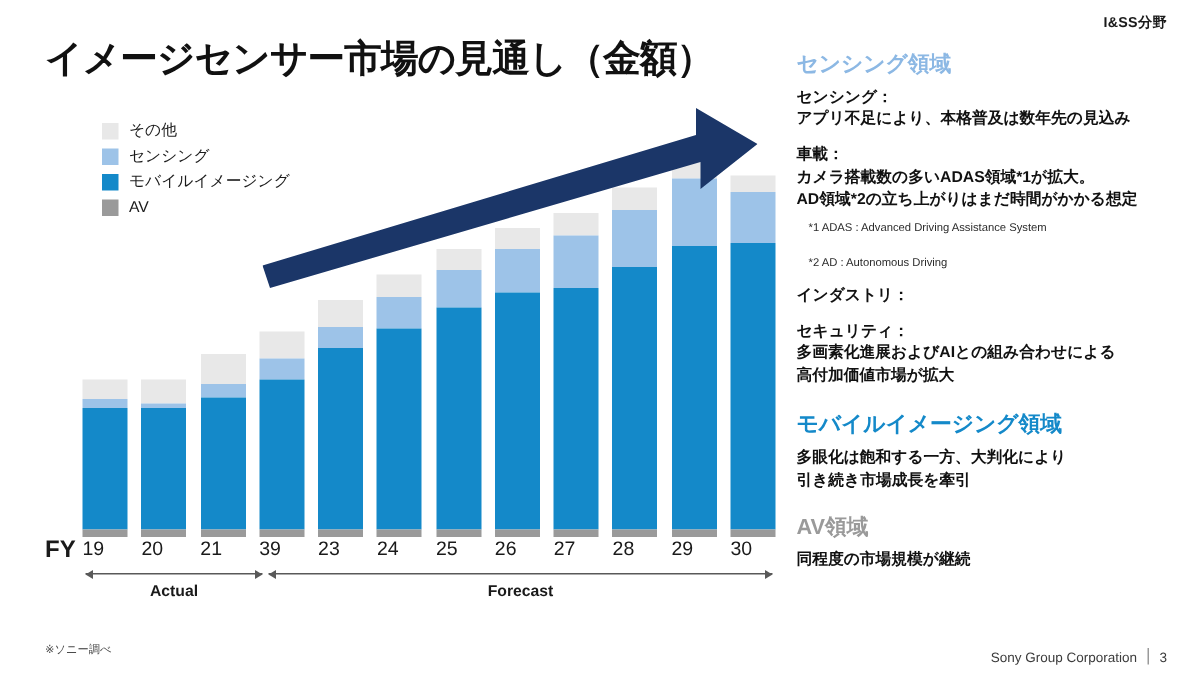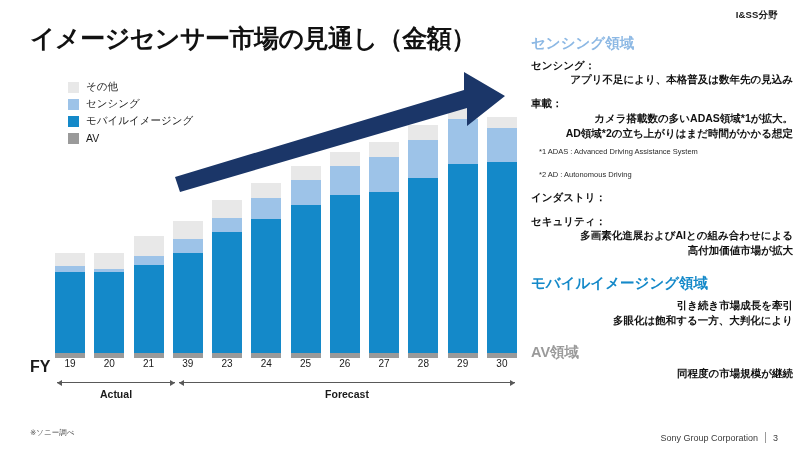--- a/index.html
+++ b/index.html
@@ -44,40 +44,40 @@
     transform:rotate(-16.5deg);transform-origin:left center;
     font-size:12.5px;font-weight:bold;color:#ffffff;white-space:nowrap;
     letter-spacing:.3px;
   }
 
   
   .axis{position:absolute;left:22px;top:358px;width:496px;height:14px;}
   .ax-fy{position:absolute;left:8px;top:0;font-size:16px;font-weight:bold;color:#1a1a1a;}
   .ax-ticks{position:absolute;left:33px;top:0;width:462px;
             display:flex;justify-content:space-between;}
-  .ax-t{width:30px;text-align:center;font-size:10px;color:#1a1a1a;}
+  .ax-t{width:30px;font-size:13px;color:#1a1a1a;}
 
   
   .bands{position:absolute;left:55px;top:378px;width:462px;height:26px;}
   .band{position:absolute;top:0;height:26px;}
   .band-line{position:absolute;top:4px;left:0;right:0;height:1px;background:#595959;}
   .band-line::before,.band-line::after{
     content:"";position:absolute;top:-2.5px;width:0;height:0;
     border-top:3px solid transparent;border-bottom:3px solid transparent;
   }
   .band-line::before{left:0;border-right:5px solid #595959;}
   .band-line::after{right:0;border-left:5px solid #595959;}
   .band-lb{position:absolute;top:10px;left:0;right:0;text-align:center;
            font-size:10.5px;font-weight:bold;color:#1a1a1a;}
 
   
   .panel{position:absolute;left:531px;top:34px;width:262px;}
   .sec-h{font-size:14.5px;font-weight:bold;line-height:1.35;margin:0 0 4px 0;}
   .p-lbl{font-size:10.5px;font-weight:bold;line-height:1.42;color:#111;margin:0;}
-  .p-txt{font-size:10.5px;font-weight:bold;line-height:1.42;color:#111;margin:0;text-align:right;}
+  .p-txt{font-size:10.5px;font-weight:bold;line-height:1.42;color:#111;margin:0;}
   .gap{height:9px;}
   .fnote{font-size:7.5px;color:#2b2b2b;line-height:1.5;margin:5px 0 0 8px;font-weight:normal;}
 
   
   .src{position:absolute;left:30px;top:428px;font-size:7.5px;color:#4a4a4a;}
   .ftr{position:absolute;right:22px;top:432px;font-size:9px;color:#3c3c3c;
        display:flex;align-items:center;gap:7px;}
   .ftr-div{width:1px;height:11px;background:#9a9a9a;display:inline-block;}
 </style>
 </head>
@@ -242,22 +242,22 @@
 
     <div class="gap"></div>
 
     <p class="p-lbl">セキュリティ：</p>
     <p class="p-txt">多画素化進展およびAIとの組み合わせによる</p>
     <p class="p-txt">高付加価値市場が拡大</p>
 
     <div class="gap" style="height:16px"></div>
 
     <div class="sec-h" style="color:#1489c9">モバイルイメージング領域</div>
+    <p class="p-txt">多眼化は飽和する一方、大判化により</p>
     <p class="p-txt">引き続き市場成長を牽引</p>
-    <p class="p-txt">多眼化は飽和する一方、大判化により</p>
 
     <div class="gap" style="height:15px"></div>
 
     <div class="sec-h" style="color:#9a9a9a">AV領域</div>
     <p class="p-txt">同程度の市場規模が継続</p>
   </div>
 
   <div class="src">※ソニー調べ</div>
   <div class="ftr">
     <span>Sony Group Corporation</span>

